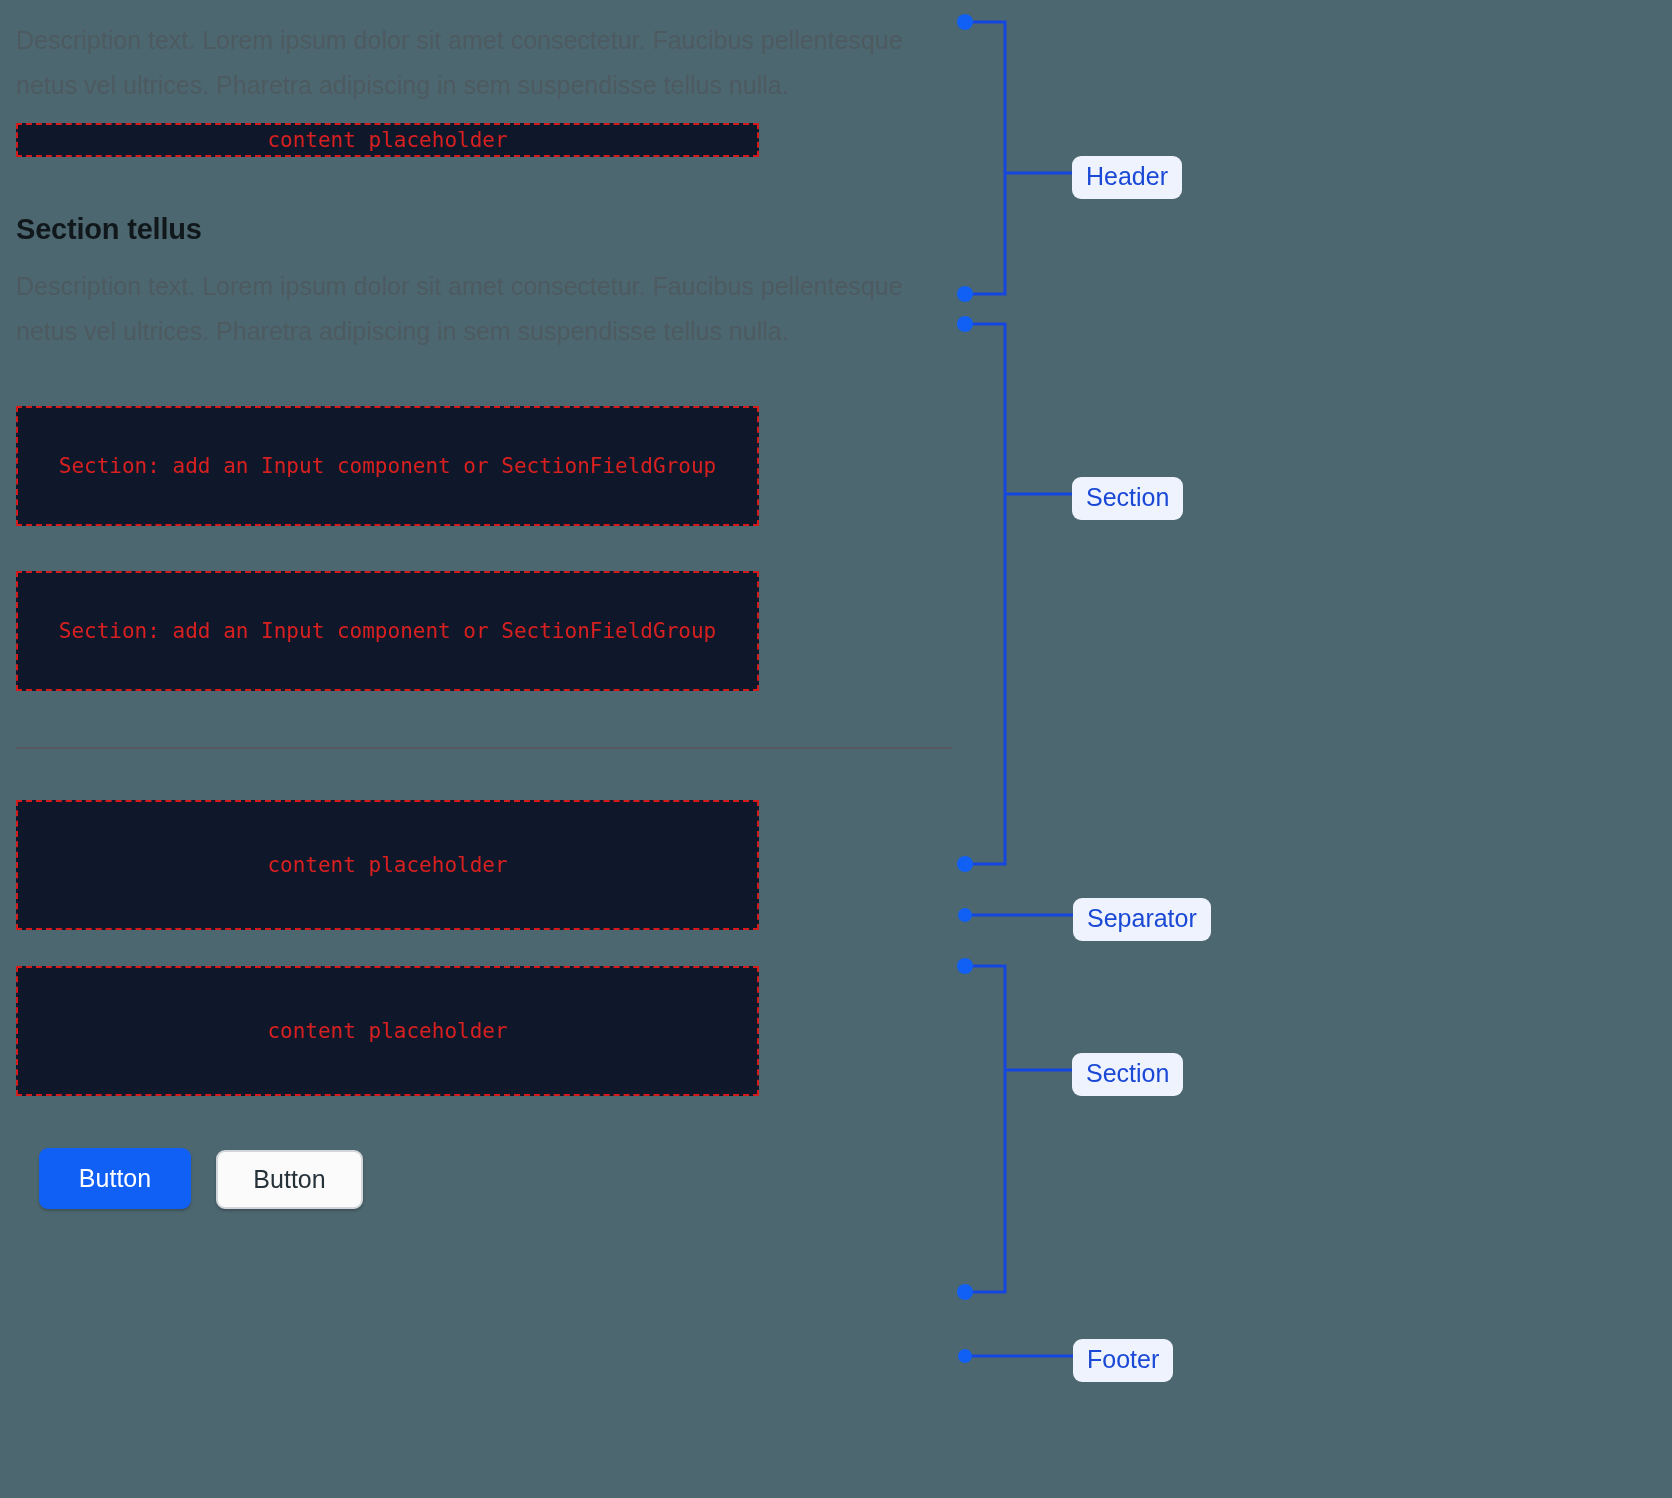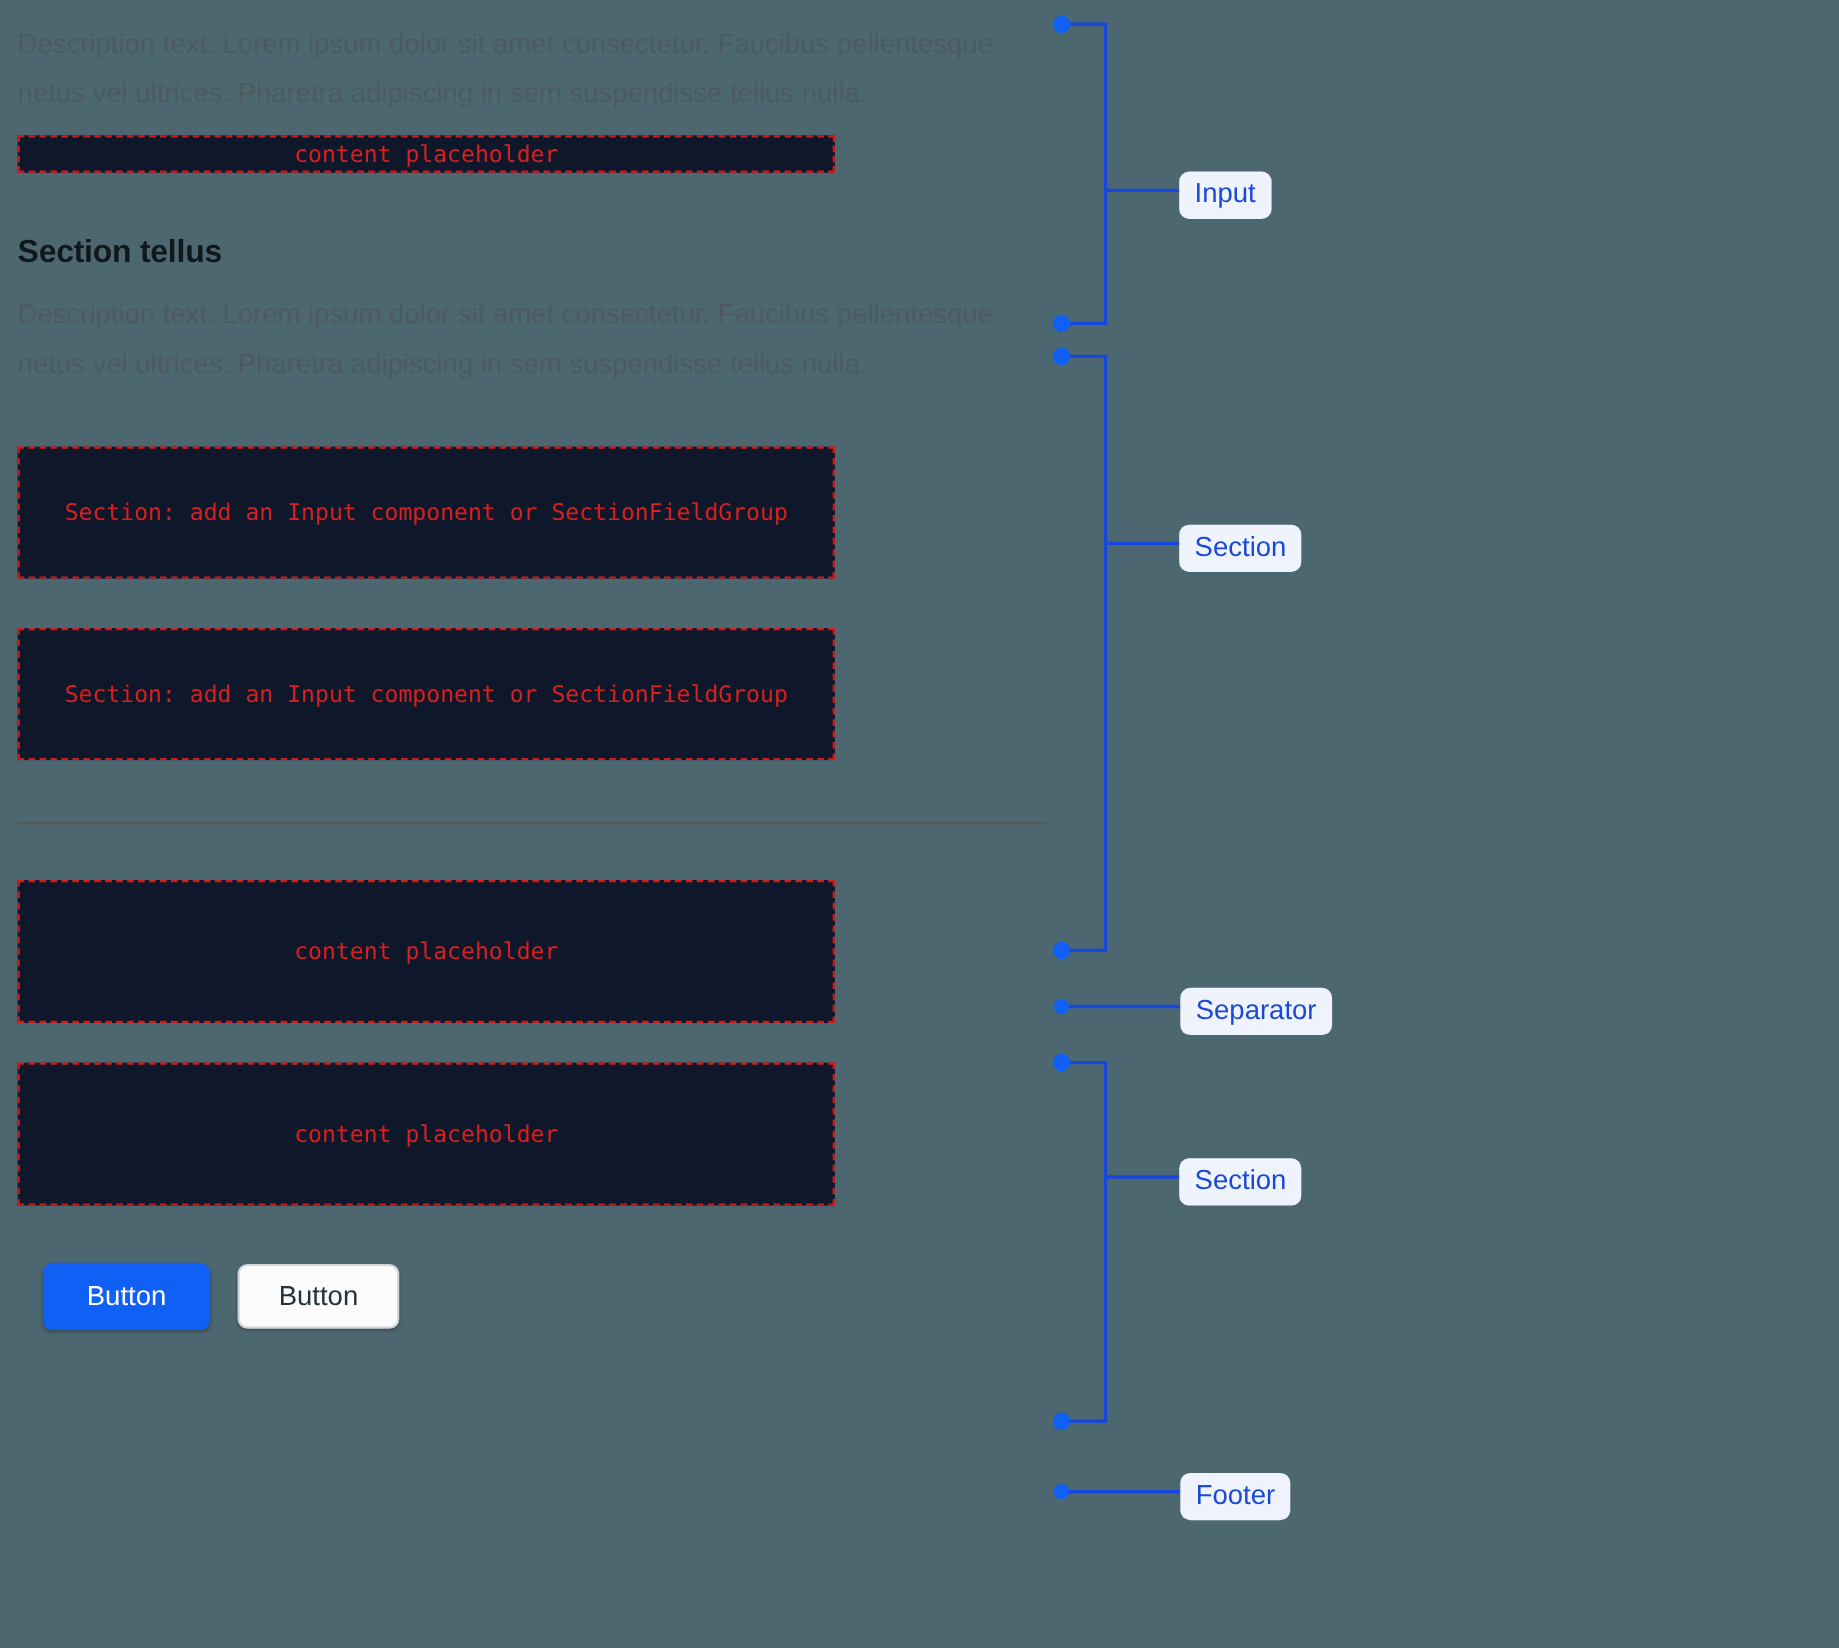--- a/index.html
+++ b/index.html
@@ -67,21 +67,21 @@
 
   .separator {
     width: 936px;
     height: 2px;
     background: #56585e;
   }
 
   
   .footer-row {
     display: flex;
-    align-items: center;
+    align-items: flex-end;
     gap: 25px;
     padding-left: 23px;
   }
   .btn {
     font-family: "Liberation Sans", sans-serif;
     font-size: 25px;
     border-radius: 9px;
     cursor: pointer;
     display: flex;
     align-items: center;
@@ -185,21 +185,21 @@
       <circle cx="965" cy="294" r="8"></circle>
       <circle cx="965" cy="324" r="8"></circle>
       <circle cx="965" cy="864" r="8"></circle>
       <circle cx="965" cy="915" r="7"></circle>
       <circle cx="965" cy="966" r="8"></circle>
       <circle cx="965" cy="1292" r="8"></circle>
       <circle cx="965" cy="1356" r="7"></circle>
     </g>
   </svg>
 
-  <div class="anno-pill" style="left:1072px; top:156px;">Input</div>
+  <div class="anno-pill" style="left:1072px; top:156px;">Header</div>
 
   <div class="anno-pill" style="left:1072px; top:477px;">Section</div>
 
   <div class="anno-pill" style="left:1073px; top:898px;">Separator</div>
 
   <div class="anno-pill" style="left:1072px; top:1053px;">Section</div>
 
   <div class="anno-pill" style="left:1073px; top:1339px;">Footer</div>
 </div>
 

